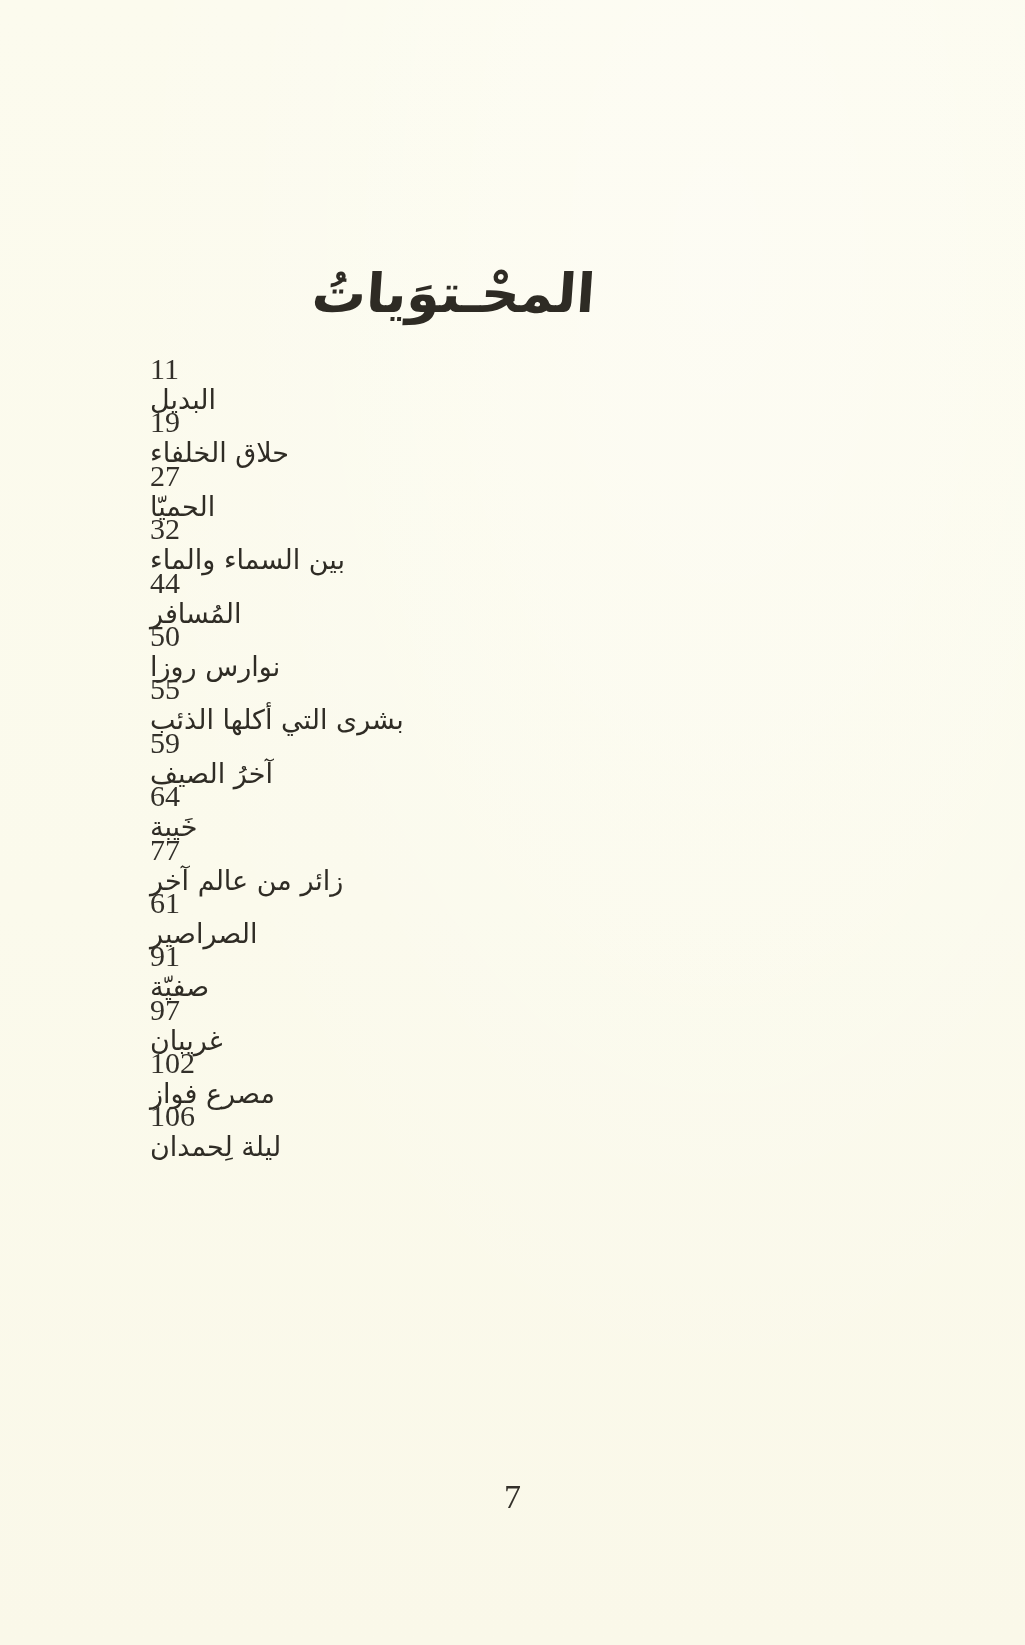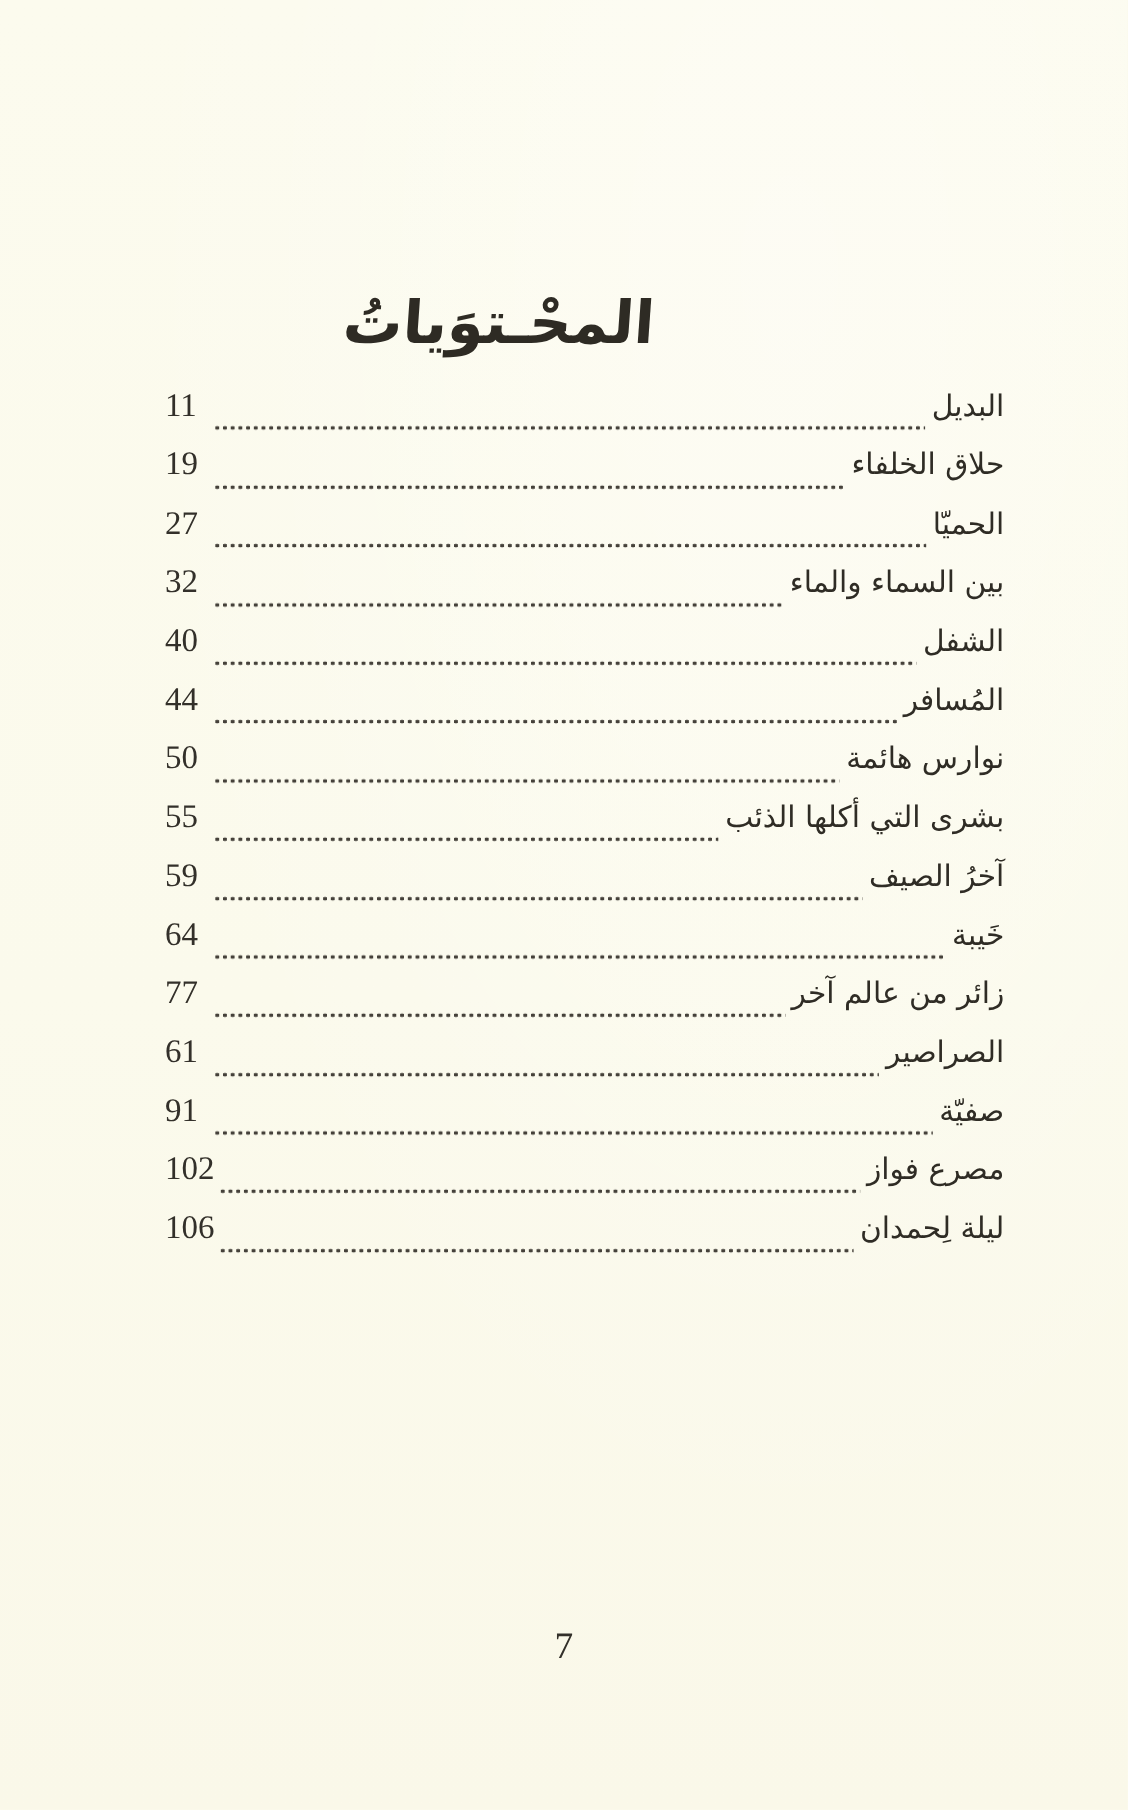--- a/index.html
+++ b/index.html
@@ -40,20 +40,21 @@
     position: absolute;
     top: 352px;
     left: 150px;
     right: 112px;
   }
   .toc-row {
     display: flex;
     align-items: baseline;
     height: 53.4px;
     direction: ltr;
+    flex-direction: column;
   }
   .toc-page {
     flex: 0 0 auto;
     font-family: "Liberation Serif", "DejaVu Serif", serif;
     font-size: 30px;
     color: #33302a;
     padding-right: 2px;
     min-width: 40px;
     text-align: left;
   }
@@ -107,33 +108,28 @@
       <span class="toc-page">27</span>
       <span class="toc-leader"></span>
       <span class="toc-item-title">الحميّا</span>
     </div>
       <div class="toc-row">
       <span class="toc-page">32</span>
       <span class="toc-leader"></span>
       <span class="toc-item-title">بين السماء والماء</span>
     </div>
       <div class="toc-row">
-      <span class="toc-page">40</span>
-      <span class="toc-leader"></span>
-      <span class="toc-item-title">الشفل</span>
-    </div>
-      <div class="toc-row">
       <span class="toc-page">44</span>
       <span class="toc-leader"></span>
       <span class="toc-item-title">المُسافر</span>
     </div>
       <div class="toc-row">
       <span class="toc-page">50</span>
       <span class="toc-leader"></span>
-      <span class="toc-item-title">نوارس هائمة</span>
+      <span class="toc-item-title">نوارس روزا</span>
     </div>
       <div class="toc-row">
       <span class="toc-page">55</span>
       <span class="toc-leader"></span>
       <span class="toc-item-title">بشرى التي أكلها الذئب</span>
     </div>
       <div class="toc-row">
       <span class="toc-page">59</span>
       <span class="toc-leader"></span>
       <span class="toc-item-title">آخرُ الصيف</span>
@@ -152,20 +148,25 @@
       <span class="toc-page">61</span>
       <span class="toc-leader"></span>
       <span class="toc-item-title">الصراصير</span>
     </div>
       <div class="toc-row">
       <span class="toc-page">91</span>
       <span class="toc-leader"></span>
       <span class="toc-item-title">صفيّة</span>
     </div>
       <div class="toc-row">
+      <span class="toc-page">97</span>
+      <span class="toc-leader"></span>
+      <span class="toc-item-title">غريبان</span>
+    </div>
+      <div class="toc-row">
       <span class="toc-page">102</span>
       <span class="toc-leader"></span>
       <span class="toc-item-title">مصرع فواز</span>
     </div>
       <div class="toc-row">
       <span class="toc-page">106</span>
       <span class="toc-leader"></span>
       <span class="toc-item-title">ليلة لِحمدان</span>
     </div>
     </div>

